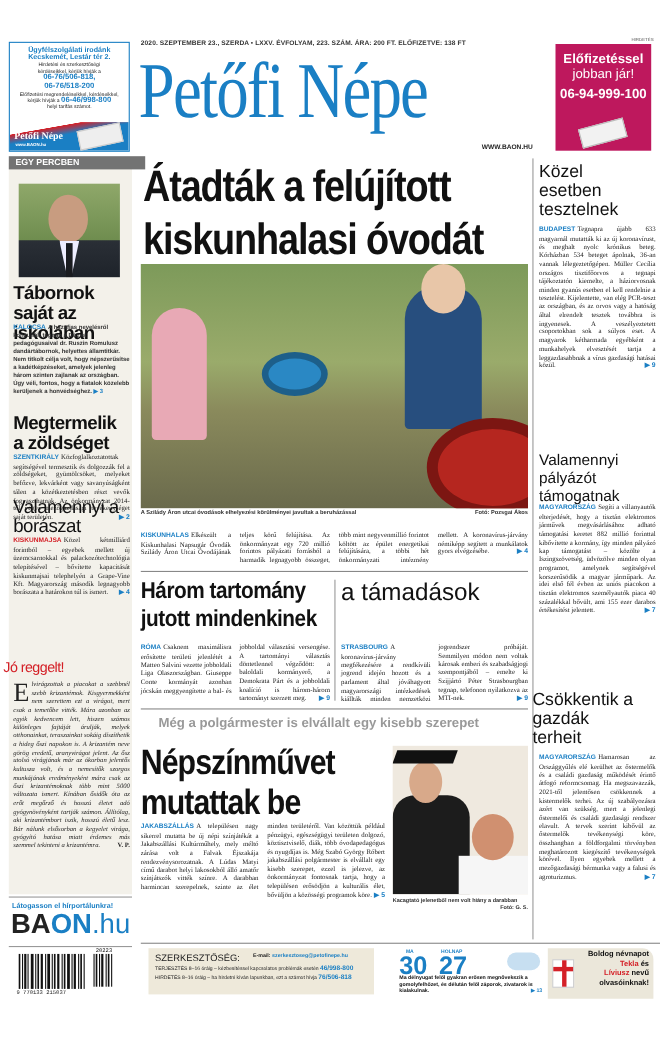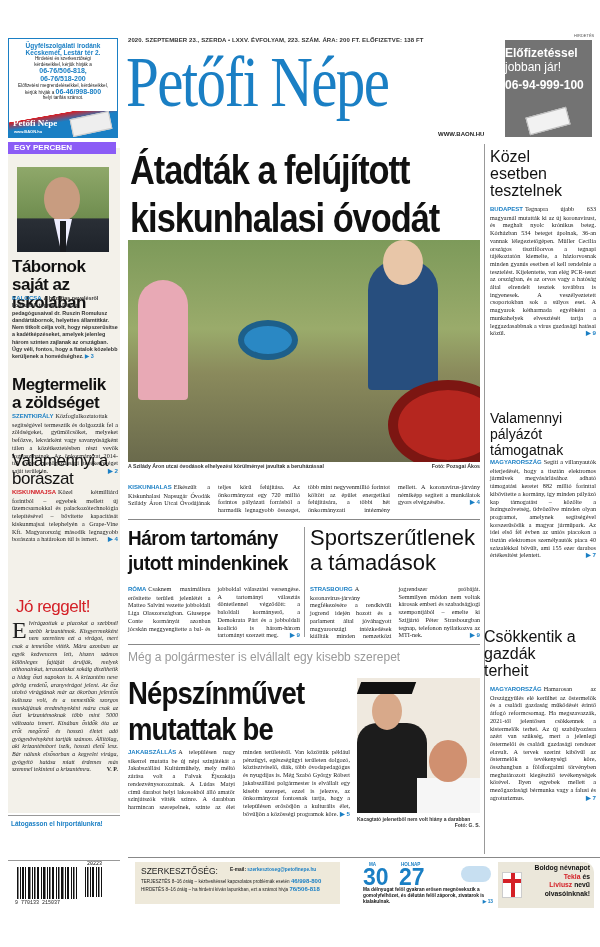--- a/index.html
+++ b/index.html
@@ -17,41 +17,41 @@
 #ad-left .s{font-size:4.6px;text-align:center;color:#222;line-height:5.5px}
 #ad-left .ph{font-size:7px;font-weight:bold;color:#1a7fc4;text-align:center;line-height:8px}
 #ad-left .band{position:absolute;left:0;bottom:0;width:100%;height:26px;background:linear-gradient(170deg,#fff 0%,#fff 25%,#d42027 26%,#1a7fc4 45%,#1a7fc4 100%)}
 #ad-left .logo{position:absolute;left:4px;bottom:9px;color:#fff;font-family:"Liberation Serif",serif;font-size:9px;font-weight:bold}
 #ad-left .www{position:absolute;left:5px;bottom:3px;color:#fff;font-size:4px;font-weight:bold}
 #ad-left .paper{position:absolute;right:6px;bottom:4px;width:40px;height:18px;background:#eee;border:1px solid #ccc;transform:rotate(-12deg)}
 
 #dateline{left:128px;top:37px;font-size:6px;font-weight:bold;color:#333;letter-spacing:0.1px}
 #masthead{left:126px;top:42px;font-family:"Liberation Serif",serif;font-size:72px;color:#1a7fc4;letter-spacing:-2px;transform:scaleX(0.82);transform-origin:left top;line-height:80px}
 #www{left:438px;top:131px;font-size:6px;font-weight:bold;color:#222}
-#ad-right{left:505px;top:40px;width:87px;height:97px;background:#737373;color:#fff;overflow:hidden}
+#ad-right{left:505px;top:40px;width:87px;height:97px;background:#be185d;color:#fff;text-align:center;overflow:hidden}
 #ad-right .a1{font-size:12px;font-weight:bold;margin-top:6px;line-height:14px}
 #ad-right .a2{font-size:12px;font-weight:normal;line-height:14px}
 #ad-right .a3{font-size:12px;font-weight:bold;margin-top:4px}
 #ad-right .pp{position:absolute;left:22px;top:72px;width:42px;height:18px;background:#f2f2f2;transform:rotate(-15deg);border:1px solid #bbb}
 #kiemelt{left:574px;top:33px;font-size:4px;color:#555}
 
 #leftcol{left:8px;top:148px;width:112px;height:665px;background:#f3f1ea}
-#egy{left:8px;top:142px;width:108px;height:12px;background:#8b5cf6;color:#fff;font-size:8px;font-weight:bold;padding-left:6px;line-height:12px}
+#egy{left:8px;top:142px;width:124px;height:12px;background:#737373;color:#fff;font-size:8px;font-weight:bold;padding-left:6px;line-height:12px}
 #portrait{left:17px;top:167px;width:92px;height:85px;background:linear-gradient(180deg,#8fa86a 0%,#6f8d4f 60%,#2a2f36 61%,#1e232a 100%);overflow:hidden}
 #portrait .head{position:absolute;left:27px;top:10px;width:36px;height:44px;border-radius:50%;background:#c89c80}
 #portrait .shirt{position:absolute;left:37px;top:52px;width:18px;height:33px;background:#eef;clip-path:polygon(0 0,100% 0,60% 100%,40% 100%)}
 #portrait .tie{position:absolute;left:43px;top:54px;width:6px;height:31px;background:#1a1c20}
 .lh{font-size:17px;line-height:18px;color:#111;letter-spacing:-0.5px}
 #h-tabornok{left:12px;top:258px;font-weight:bold;font-family:"Liberation Sans",sans-serif}
 #p-tabornok{left:12px;top:295px;width:106px;font-family:"Liberation Sans",sans-serif;font-size:5.4px;line-height:7.3px;font-weight:bold;color:#333}
 #h-megtermelik{left:12px;top:376px;font-weight:bold}
 #p-megtermelik{left:12px;top:412px;width:106px}
 #h-fejlesztett{left:12px;top:452px;font-weight:normal}
 #p-fejlesztett{left:12px;top:488px;width:106px}
-#h-jo{left:16px;top:598px;font-size:17px;color:#d42027;font-weight:normal}
+#h-jo{left:3px;top:598px;font-size:13px;color:#d42027;font-weight:normal}
 #p-jo{left:12px;top:620px;width:106px;font-style:italic;font-size:6px;line-height:7.7px}
 #p-jo .drop{float:left;font-size:24px;line-height:20px;margin-right:2px;font-style:normal;font-family:"Liberation Serif",serif}
 #baon{left:8px;top:815px;width:112px;height:46px;border-top:1px solid #999;border-bottom:1px solid #999;background:#fff}
 #baon .v{font-size:6.5px;font-weight:bold;color:#1a7fc4;margin:4px 0 0 3px}
 #baon .b{font-size:25px;font-weight:bold;margin-left:2px;line-height:26px;color:#222}
 #baon .b .o{color:#1a7fc4}
 #baon .b .hu{font-weight:normal;color:#1a7fc4}
 #barcode{left:15px;top:867px;width:90px;height:40px}
 #barcode .digits{position:absolute;left:0;top:33px;font-size:5px;font-family:"Liberation Mono",monospace;color:#222}
 #barcode .issue{position:absolute;left:72px;top:-6px;font-size:5px;font-family:"Liberation Mono",monospace}
@@ -67,21 +67,21 @@
 #cap-main .foto{float:right}
 #p-main{left:128px;top:483px;width:352px;column-count:4;column-gap:8px}
 .rule{height:1px;background:#888}
 #rule1{left:128px;top:519px;width:352px}
 #h-harom{left:128px;top:525px;font-size:21px;font-weight:bold;line-height:25px;letter-spacing:-0.5px;transform:scaleX(0.9);transform-origin:left top;white-space:nowrap}
 #p-harom{left:128px;top:585px;width:172px;column-count:2;column-gap:7px}
 #vrule{left:304px;top:527px;width:1px;height:110px;background:#999}
 #h-sport{left:310px;top:525px;font-size:22px;line-height:25px;white-space:nowrap;color:#111}
 #p-sport{left:310px;top:585px;width:170px;column-count:2;column-gap:7px}
 #rule2{left:128px;top:644px;width:352px}
-#h-meg{left:128px;top:650px;font-size:12px;font-weight:normal;color:#999;white-space:nowrap}
+#h-meg{left:144px;top:650px;font-size:12px;font-weight:bold;color:#999;white-space:nowrap}
 #h-nep{left:128px;top:675px;font-size:32px;font-weight:bold;line-height:36px;letter-spacing:-1px;transform:scaleX(0.86);transform-origin:left top;white-space:nowrap}
 #p-nep{left:128px;top:748px;width:222px;column-count:2;column-gap:8px}
 #nep-photo{left:357px;top:678px;width:123px;height:135px;background:#efe9df;overflow:hidden}
 #nep-photo .gown{position:absolute;left:0;top:45px;width:70px;height:90px;background:#1c1c1c;border-radius:20px 20px 0 0}
 #nep-photo .face1{position:absolute;left:15px;top:14px;width:30px;height:38px;border-radius:50%;background:#d8a98a}
 #nep-photo .cap{position:absolute;left:2px;top:4px;width:55px;height:12px;background:#111;transform:skewX(-20deg)}
 #nep-photo .face2{position:absolute;left:72px;top:62px;width:38px;height:42px;border-radius:50%;background:#d09070}
 #nep-photo .shirt2{position:absolute;left:60px;top:100px;width:63px;height:35px;background:#f6f6f6}
 #cap-nep{left:357px;top:816px;width:123px;font-size:5px;font-weight:bold;color:#333}
 #cap-nep .foto{float:right}
@@ -161,20 +161,21 @@
 <div id="h-fejlesztett" class="abs lh" style="width:100px">Valamennyi a borászat</div>
 <div id="p-fejlesztett" class="abs body-text">
   <span class="kicker red" style="color:#d42027">KISKUNMAJSA</span><span>Közel kétmilliárd forintból – egyebek mellett új üzemcsarnokkal és palackozótechnológia telepítésével – bővítette kapacitását kiskunmajsai telephelyén a Grape-Vine Kft. Magyarország második legnagyobb borászata a határokon túl is ismert.</span> <span class="ref">▶ 4</span>
 </div>
 <div id="h-jo" class="abs lh">Jó reggelt!</div>
 <div id="p-jo" class="abs body-text">
   <span class="drop">E</span><span>lvirágzottak a piacokat a szebbnél szebb krizantémok. Kisgyermekként nem szerettem ezt a virágot, mert csak a temetőbe vitték. Mára azonban az egyik kedvencem lett, hiszen számos különleges fajtáját árulják, melyek otthonainkat, teraszainkat sokáig díszíthetik a hideg őszi napokon is. A krizantém neve görög eredetű, aranyvirágot jelent. Az ősz utolsó virágjának már az ókorban jelentős kultusza volt, és a nemesítők szorgos munkájának eredményeként mára csak az őszi krizantémoknak több mint 5000 változata ismert. Kínában ősidők óta az erőt megőrző és hosszú életet adó gyógynövényként tartják számon. Állítólag, aki krizantémbort iszik, hosszú életű lesz. Bár nálunk elsősorban a kegyelet virága, gyógyító hatása miatt érdemes más szemmel tekinteni a krizantémra.</span> <b style="float:right;font-style:normal">V. P.</b>
 </div>
 <div id="baon" class="abs">
   <div class="v">Látogasson el hírportálunkra!</div>
+  <div class="b"><span>BA</span><span class="o">ON</span><span class="hu">.hu</span></div>
 </div>
 <div id="barcode" class="abs">
   <svg width="90" height="34">
     <g fill="#111">
       <rect x="2" y="0" width="1.5" height="32"></rect>
         <rect x="5" y="0" width="1" height="32"></rect>
         <rect x="7" y="0" width="2" height="32"></rect>
         <rect x="10" y="0" width="1" height="32"></rect>
         <rect x="13" y="0" width="2.5" height="32"></rect>
         <rect x="17" y="0" width="1" height="32"></rect>
@@ -228,21 +229,20 @@
 
 <div id="h-harom" class="abs">
   <div>Három tartomány</div>
   <div>jutott mindenkinek</div>
 </div>
 <div id="p-harom" class="abs body-text">
   <span class="kicker">RÓMA</span><span>Csaknem maximálisra erősítette területi jelenlétét a Matteo Salvini vezette jobboldali Liga Olaszországban. Giuseppe Conte kormányát azonban jócskán meggyengítette a bal- és jobboldal választási versengése. A tartományi választás döntetlennel végződött: a baloldali kormányerő, a Demokrata Párt és a jobboldali koalíció is három-három tartományt szerzett meg.</span> <span class="ref">▶ 9</span>
 </div>
 <div id="vrule" class="abs"></div>
 <div id="h-sport" class="abs">
-  <div>Sportszerűtlenek</div>
   <div>a támadások</div>
 </div>
 <div id="p-sport" class="abs body-text">
   <span class="kicker">STRASBOURG</span><span>A koronavírus-járvány megfékezésére a rendkívüli jogrend idején hozott és a parlament által jóváhagyott magyarországi intézkedések kiállták minden nemzetközi jogrendszer próbáját. Semmilyen módon nem voltak károsak emberi és szabadságjogi szempontjából – emelte ki Szijjártó Péter Strasbourgban tegnap, telefonon nyilatkozva az MTI-nek.</span> <span class="ref">▶ 9</span>
 </div>
 <div id="rule2" class="abs rule"></div>
 
 <div id="h-meg" class="abs">Még a polgármester is elvállalt egy kisebb szerepet</div>
 <div id="h-nep" class="abs">
   <div>Népszínművet</div>

